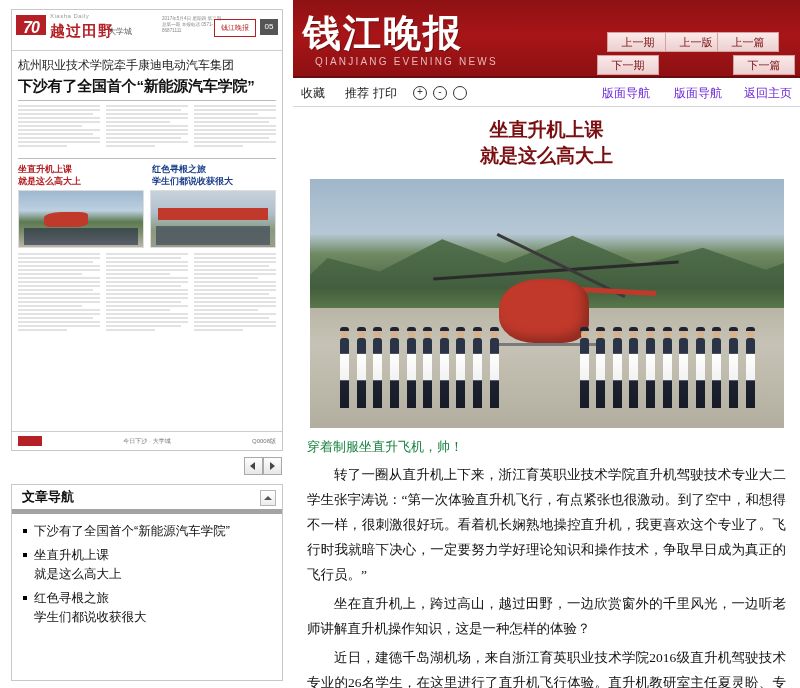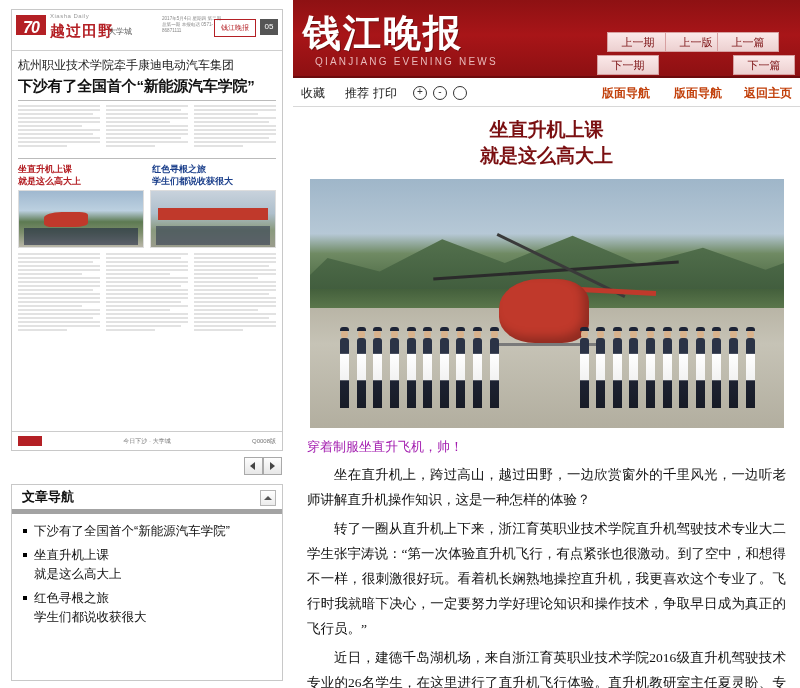--- a/index.html
+++ b/index.html
@@ -394,23 +394,22 @@
     line-height: 12px;
     color: #333;
   }
   #tb-zoom-in { left: 120px; }
   #tb-zoom-out { left: 140px; }
   #tb-zoom-reset { left: 160px; }
   .tb-right {
     position: absolute;
     top: 7px;
     font-size: 12px;
-    color: #c2410c;
+    color: #6d28d9;
     cursor: pointer;
-    font-weight: bold;
   }
   #tb-layout-nav { right: 150px; }
   #tb-title-nav { right: 78px; }
   #tb-home { right: 8px; text-align: right; }
   #article {
     padding: 10px 14px 0 14px;
   }
   #art-title {
     text-align: center;
     color: #7a0f11;
@@ -508,21 +507,21 @@
     position: absolute;
     left: 0px; top: -11px;
     width: 9px; height: 4px;
     background: #1c2336;
     border-radius: 3px 3px 0 0;
   }
   #art-lead {
     margin-top: 8px;
     font-size: 13px;
     line-height: 22px;
-    color: #a21caf;
+    color: #15803d;
     font-family: "Liberation Serif", serif;
   }
   .art-para {
     font-size: 13.5px;
     line-height: 25px;
     color: #111;
     text-indent: 2em;
     margin: 4px 0 0 0;
     font-family: "Liberation Serif", serif;
     text-align: justify;
@@ -785,18 +784,18 @@
         <div class="ph-person" style="left:71%"></div>
         <div class="ph-person" style="left:74.5%"></div>
         <div class="ph-person" style="left:78%"></div>
         <div class="ph-person" style="left:81.5%"></div>
         <div class="ph-person" style="left:85%"></div>
         <div class="ph-person" style="left:88.5%"></div>
         <div class="ph-person" style="left:92%"></div>
       </div>
 
       <div id="art-lead">穿着制服坐直升飞机，帅！</div>
+      <p class="art-para">转了一圈从直升机上下来，浙江育英职业技术学院直升机驾驶技术专业大二学生张宇涛说：“第一次体验直升机飞行，有点紧张也很激动。到了空中，和想得不一样，很刺激很好玩。看着机长娴熟地操控直升机，我更喜欢这个专业了。飞行时我就暗下决心，一定要努力学好理论知识和操作技术，争取早日成为真正的飞行员。”</p>
       <p class="art-para">坐在直升机上，跨过高山，越过田野，一边欣赏窗外的千里风光，一边听老师讲解直升机操作知识，这是一种怎样的体验？</p>
-      <p class="art-para">转了一圈从直升机上下来，浙江育英职业技术学院直升机驾驶技术专业大二学生张宇涛说：“第一次体验直升机飞行，有点紧张也很激动。到了空中，和想得不一样，很刺激很好玩。看着机长娴熟地操控直升机，我更喜欢这个专业了。飞行时我就暗下决心，一定要努力学好理论知识和操作技术，争取早日成为真正的飞行员。”</p>
       <p class="art-para">近日，建德千岛湖机场，来自浙江育英职业技术学院2016级直升机驾驶技术专业的26名学生，在这里进行了直升机飞行体验。直升机教研室主任夏灵盼、专任教师郑天扬、陈翔，班主任梅伟峰随队指导。</p>
     </div>
   </div>
 </div>
 
 </body></html>

